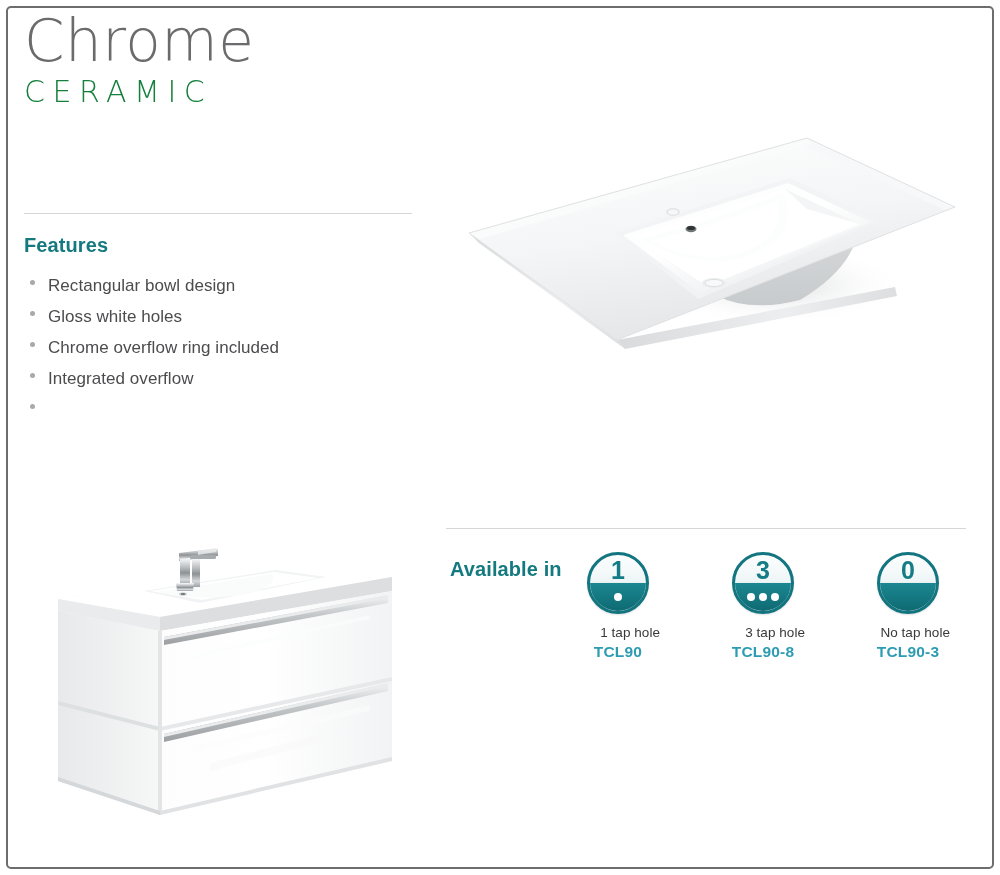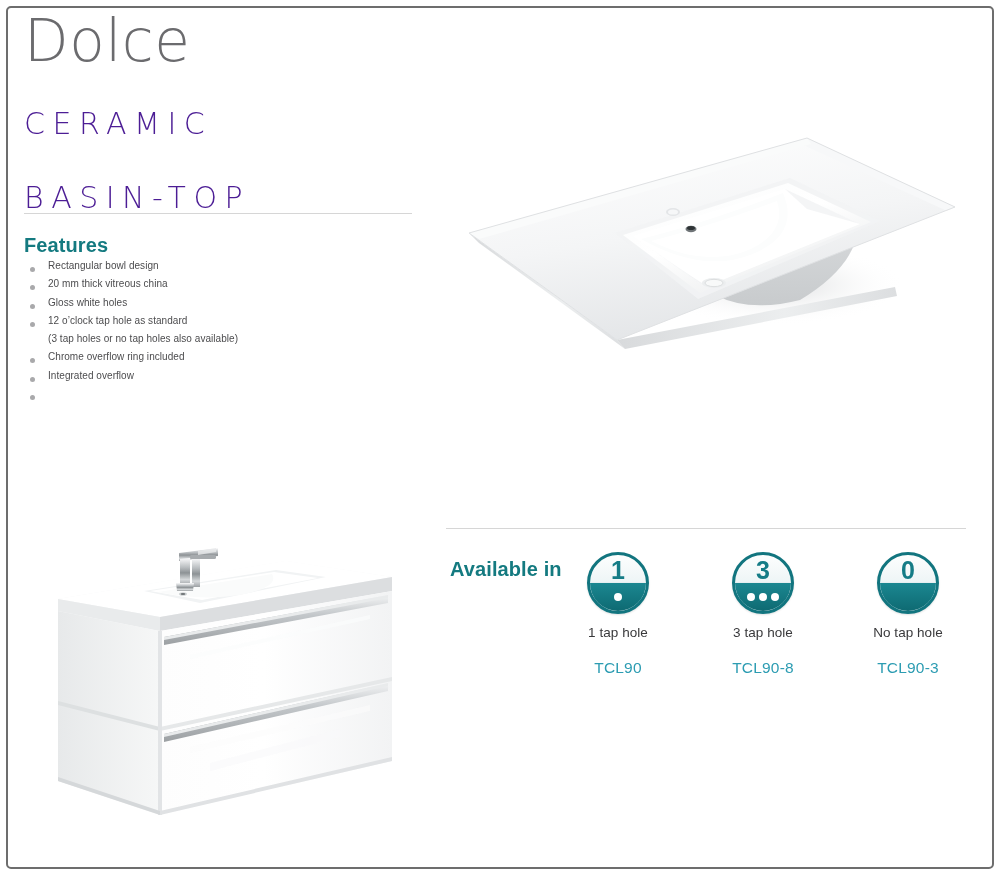--- a/index.html
+++ b/index.html
@@ -31,50 +31,50 @@
     font-weight: 300;
     color: #6b6b6e;
     letter-spacing: 0.5px;
     line-height: 1.02;
     font-family: "DejaVu Sans", sans-serif;
     font-stretch: normal;
   }
   .title-sub {
     font-size: 30px;
     font-weight: 300;
-    color: #4c1d95;
+    color: #15803d;
     letter-spacing: 7.5px;
     line-height: 1.38;
     font-family: "DejaVu Sans", sans-serif;
     white-space: nowrap;
-    margin-top: 32px;
   }
 
   .rule {
     position: absolute;
     height: 0; border: 0;
     border-top: 1px solid #d6d6d6;
     margin: 0;
   }
   .rule-left { left: 24px; top: 213px; width: 388px; }
   .rule-right { left: 446px; top: 528px; width: 520px; }
 
   
   .features { position: absolute; left: 24px; top: 234px; width: 400px; }
   .features-head {
     font-size: 20px;
     font-weight: bold;
     color: #147a80;
     letter-spacing: 0.1px;
+    margin-bottom: 13px;
   }
   .feat-list { list-style: none; margin: 0; padding: 0; }
   .feat-item {
     position: relative;
     padding-left: 24px;
-    font-size: 10px;
+    font-size: 17px;
     color: #4c4c4e;
     line-height: 1.83;
     letter-spacing: 0.05px;
   }
   .feat-item .dot {
     position: absolute;
     left: 6px; top: 10px;
     width: 5px; height: 5px;
     border-radius: 50%;
     background: #a9a9ab;
@@ -142,67 +142,58 @@
     width: 8px; height: 8px;
     border-radius: 50%;
     background: #ffffff;
   }
 
   .opt-label {
     font-size: 13.5px;
     color: #39393b;
     line-height: 1.5;
     letter-spacing: 0.05px;
+    text-align: right;
   }
   .opt-code {
     font-size: 15.5px;
-    font-weight: normal;
+    font-weight: bold;
     color: #2c9cb2;
     letter-spacing: 0.2px;
-    margin-top: 16px;
+    margin-top: 0;
   }
 
   
   .img-basin { position: absolute; left: 455px; top: 135px; width: 520px; height: 240px; }
   .img-vanity { position: absolute; left: 40px; top: 515px; width: 400px; height: 350px; }
   .img-basin svg, .img-vanity svg { display: block; width: 100%; height: 100%; }
 </style>
 </head>
 <body>
 
 <div class="page">
   <div class="frame"></div>
 
   <div class="titleblock">
-    <div class="title-main">Dolce</div>
+    <div class="title-main">Chrome</div>
     <div class="title-sub">CERAMIC</div>
-    <div class="title-sub">BASIN-TOP</div>
   </div>
 
   <hr class="rule rule-left">
 
   <div class="features">
     <div class="features-head">Features</div>
     <ul class="feat-list">
       <li class="feat-item">
         <span class="dot"></span>
         <span>Rectangular bowl design</span>
       </li>
       <li class="feat-item">
         <span class="dot"></span>
-        <span>20 mm thick vitreous china</span>
-      </li>
-      <li class="feat-item">
-        <span class="dot"></span>
         <span>Gloss white holes</span>
-      </li>
-      <li class="feat-item">
-        <span class="dot"></span>
-        <span>12 o’clock tap hole as standard</span>
-        <span class="feat-sub">(3 tap holes or no tap holes also available)</span>
       </li>
       <li class="feat-item">
         <span class="dot"></span>
         <span>Chrome overflow ring included</span>
       </li>
       <li class="feat-item">
         <span class="dot"></span>
         <span>Integrated overflow</span>
       </li>
       <li class="feat-item">

